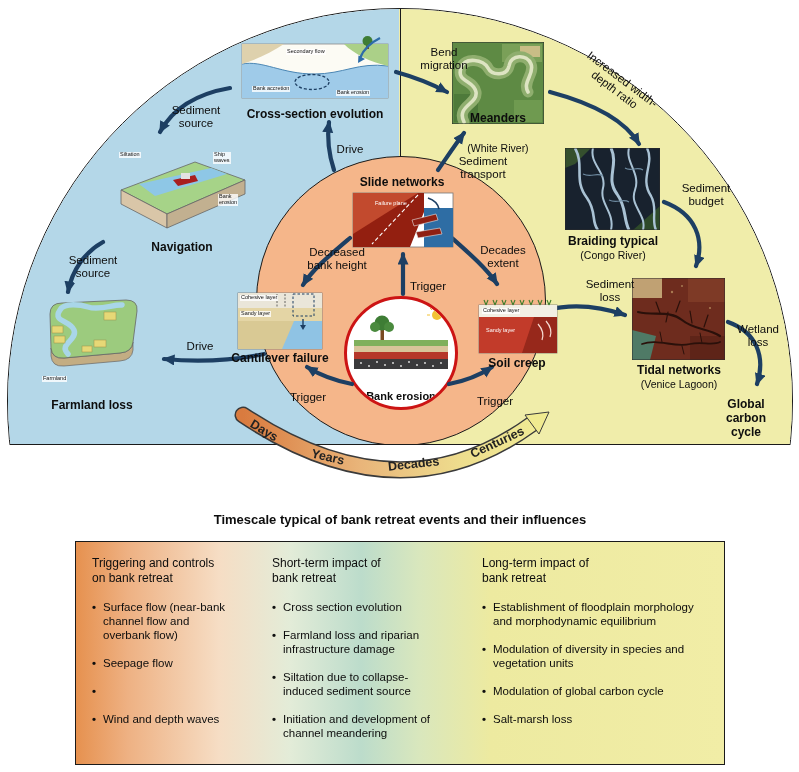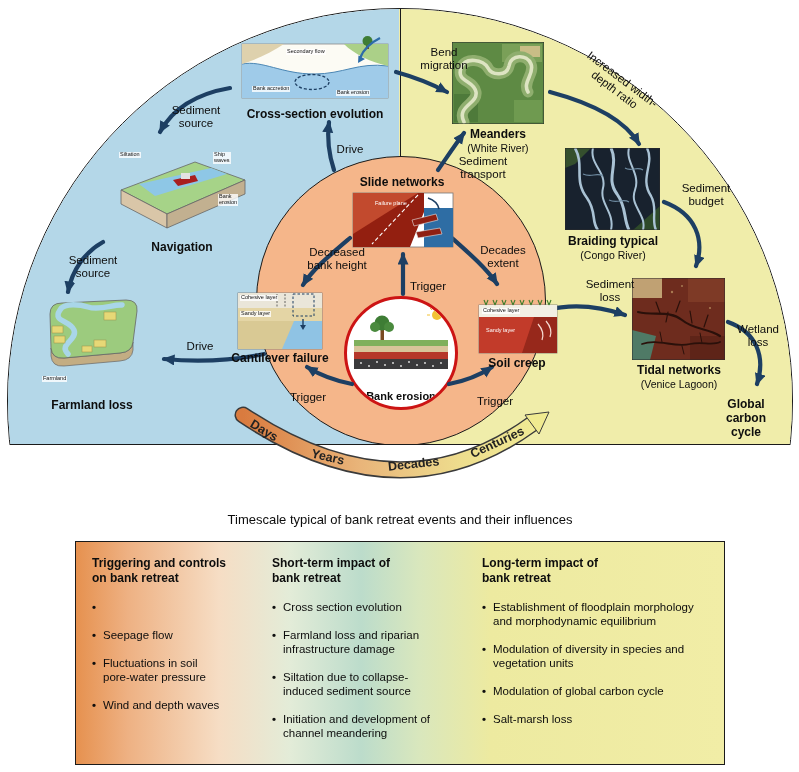--- a/index.html
+++ b/index.html
@@ -34,26 +34,26 @@
   .mini.w{color:#fff;background:transparent}
 
   
   .lab{position:absolute;transform:translateX(-50%);text-align:center;font-size:11.5px;line-height:1.16;white-space:nowrap}
   .pre{white-space:pre-line}
   .nlab{font-weight:bold;font-size:12px}
   .slab{font-size:10.5px}
   .lab.rot{transform:translate(-50%,-50%) rotate(37deg)}
 
   
-  .caption{position:absolute;left:400px;top:512px;transform:translateX(-50%);font-weight:normal;font-size:13px;white-space:nowrap}
+  .caption{position:absolute;left:400px;top:512px;transform:translateX(-50%);font-weight:bold;font-size:13px;white-space:nowrap}
   .stable{position:absolute;left:75px;top:541px;width:650px;height:224px;border:1.3px solid #1a1a1a;
     background:linear-gradient(90deg,#e6914f 0%,#eeb183 8%,#f6ddc4 22%,#e3ecd8 33%,#bcdccb 44%,
                #d9e7bd 53%,#edeaa0 64%,#f1eda6 100%)}
   .tcol{position:absolute;top:14px}
-  .thead{font-weight:bold;font-size:12px;line-height:1.25;white-space:pre-line}
+  .thead{font-weight:normal;font-size:12px;line-height:1.25;white-space:pre-line}
   .titem{display:flex;margin-top:14px;font-size:11.5px;line-height:1.22}
   .bdot{width:11px;flex:none}
   .bdot::before{content:"\2022";font-weight:bold}
   .btxt{white-space:pre-line}
 </style>
 </head>
 <body>
 
 <div class="canvas">
 
@@ -295,21 +295,21 @@
   <div class="lab nlab" style="left:182px;top:241px">Navigation</div>
   <div class="lab nlab" style="left:92px;top:399px">Farmland loss</div>
 
   <div class="lab pre" style="left:196px;top:104px">Sediment
 source</div>
   <div class="lab pre" style="left:93px;top:254px">Sediment
 source</div>
   <div class="lab" style="left:350px;top:143px">Drive</div>
   <div class="lab" style="left:200px;top:340px">Drive</div>
 
-  <div class="lab nlab" style="left:498px;top:128px">Meanders</div>
+  <div class="lab nlab" style="left:498px;top:112px">Meanders</div>
   <div class="lab slab" style="left:498px;top:142px">(White River)</div>
   <div class="lab nlab" style="left:613px;top:235px">Braiding typical</div>
   <div class="lab slab" style="left:613px;top:249px">(Congo River)</div>
   <div class="lab nlab" style="left:679px;top:364px">Tidal networks</div>
   <div class="lab slab" style="left:679px;top:378px">(Venice Lagoon)</div>
   <div class="lab nlab pre" style="left:746px;top:398px">Global carbon
 cycle</div>
 
   <div class="lab pre" style="left:444px;top:46px">Bend
 migration</div>
@@ -336,29 +336,30 @@
   <div class="lab" style="left:495px;top:395px">Trigger</div>
 
   <div class="caption">Timescale typical of bank retreat events and their influences</div>
 
   <div class="stable">
     <div class="tcol" style="left:16px;width:172px">
       <div class="thead">Triggering and controls
 on bank retreat</div>
       <div class="titem">
           <span class="bdot"></span>
+          <span class="btxt">Surface flow (near-bank
+channel flow and
+overbank flow)</span>
         </div>
       <div class="titem">
           <span class="bdot"></span>
           <span class="btxt">Seepage flow</span>
         </div>
       <div class="titem">
           <span class="bdot"></span>
-          <span class="btxt">Fluctuations in soil
-pore-water pressure</span>
         </div>
       <div class="titem">
           <span class="bdot"></span>
           <span class="btxt">Wind and depth waves</span>
         </div>
     </div>
     <div class="tcol" style="left:196px;width:205px">
       <div class="thead">Short-term impact of
 bank retreat</div>
       <div class="titem">

